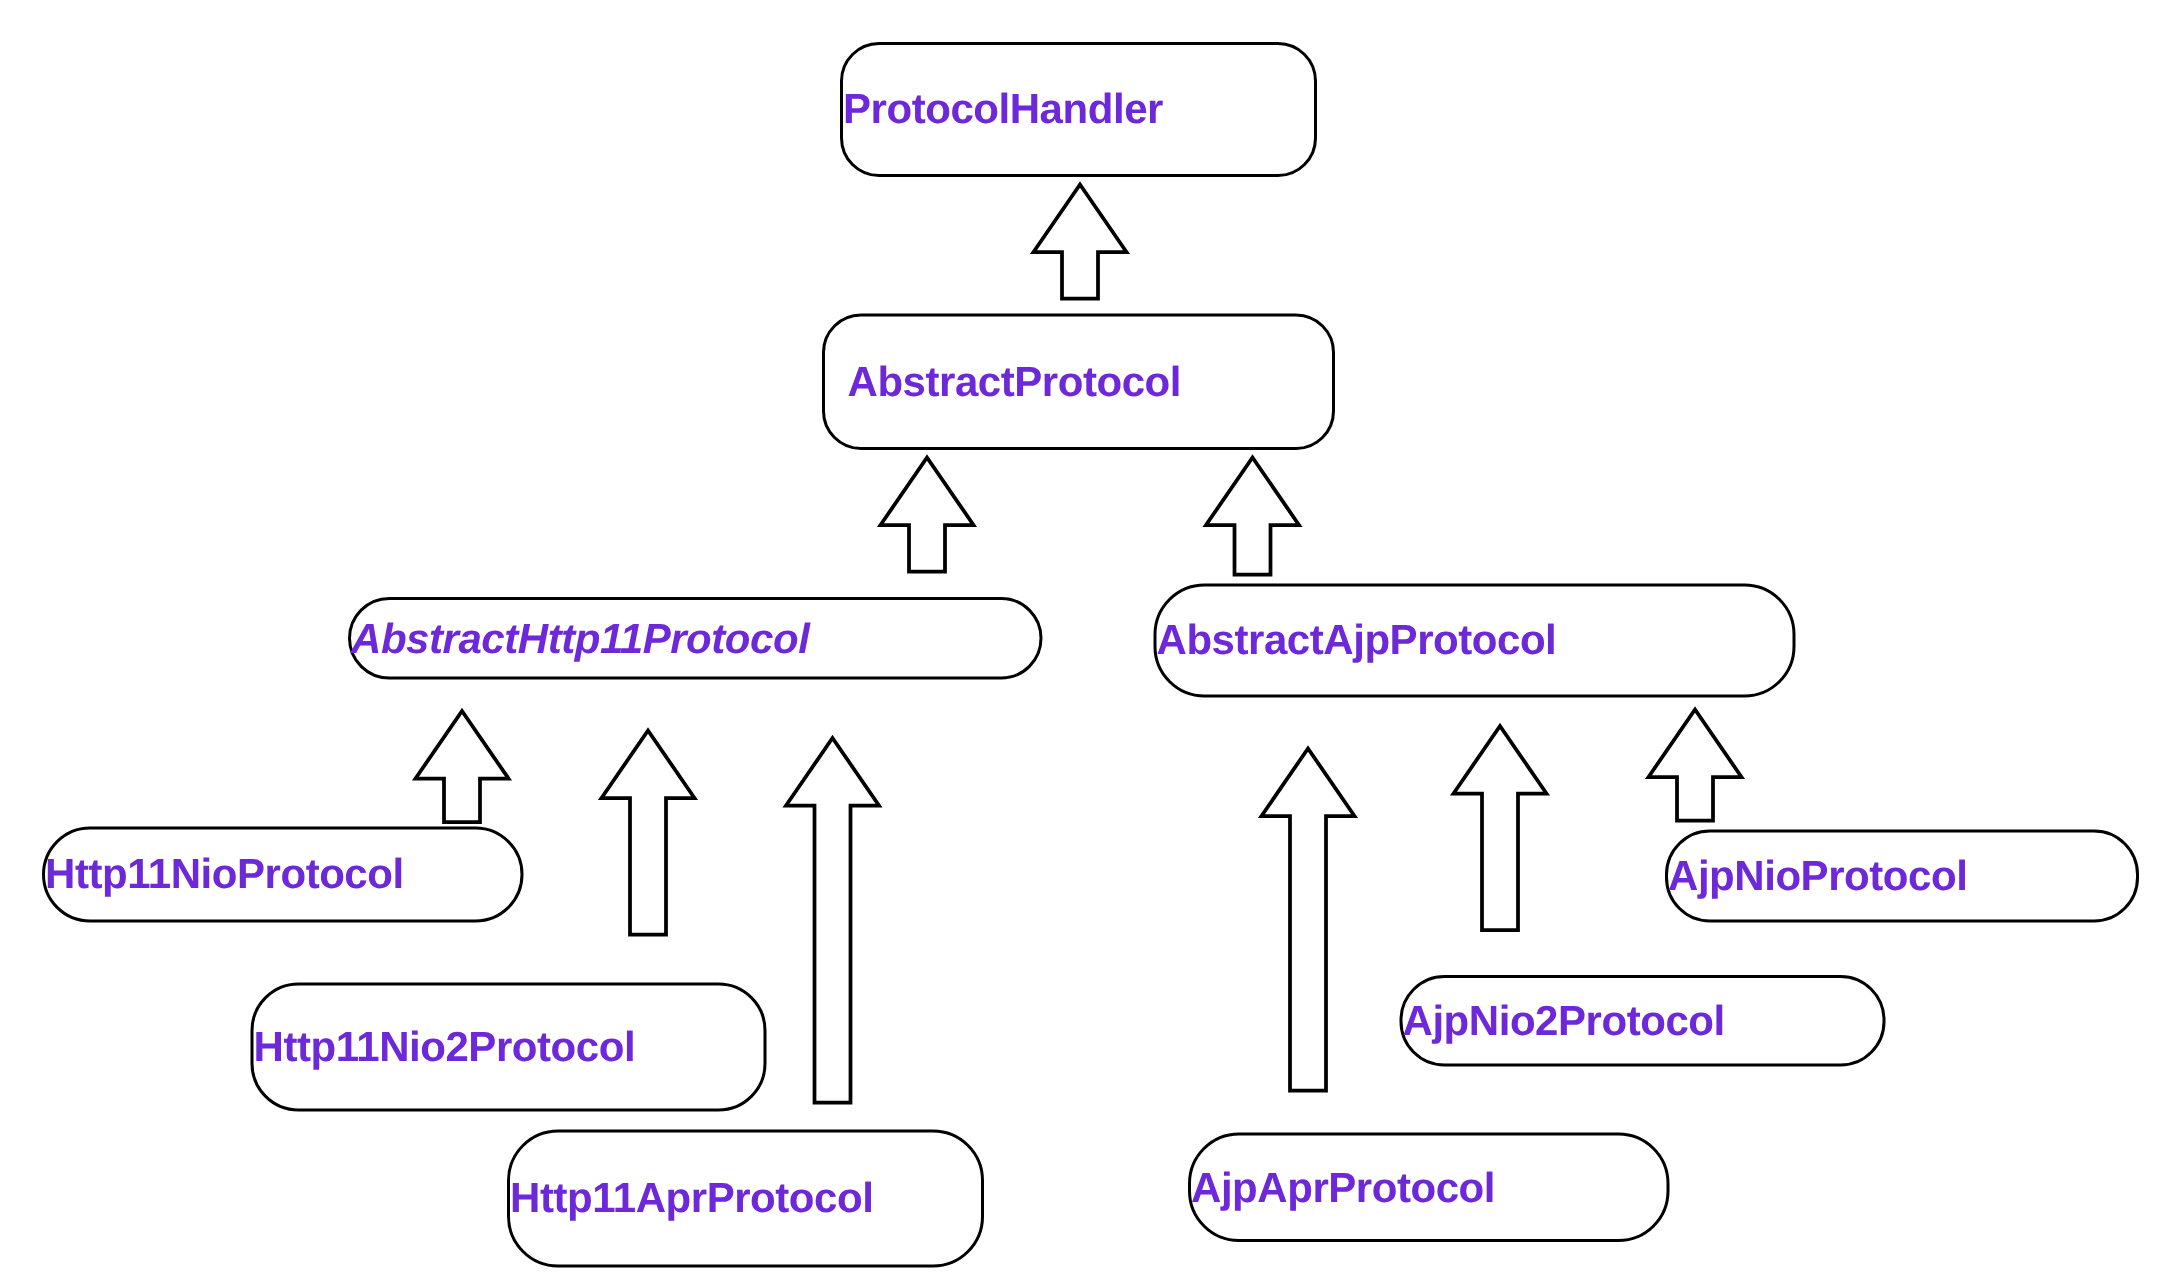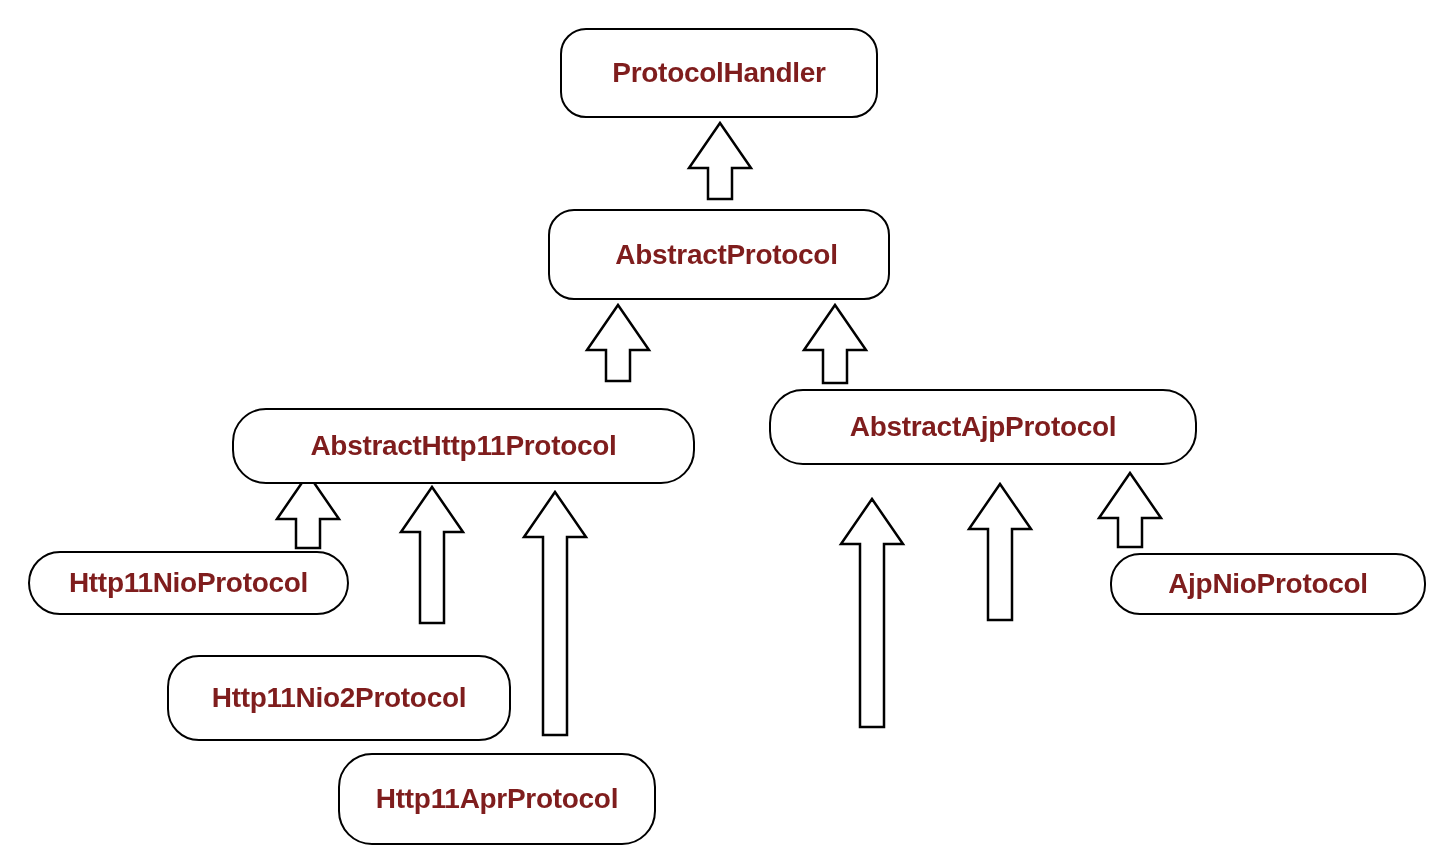--- a/index.html
+++ b/index.html
@@ -23,31 +23,31 @@
     height: 856px;
     pointer-events: none;
   }
   .node {
     position: absolute;
     box-sizing: border-box;
     background: #ffffff;
     border: 2.5px solid #000000;
     display: flex;
     align-items: center;
-    justify-content: center;
+    justify-content: flex-start;
     font-weight: bold;
     font-size: 28px;
     letter-spacing: -0.3px;
-    color: #7f1d1d;
+    color: #6d28d9;
     white-space: nowrap;
   }
   
   .n-protocolhandler      { left: 560px;  top: 28px;  width: 318px; height: 90px; border-radius: 26px; }
   .n-abstractprotocol     { left: 548px;  top: 209px; width: 342px; height: 91px; border-radius: 26px; padding-left: 15px; }
-  .n-abstracthttp11       { left: 232px;  top: 408px; width: 463px; height: 76px; border-radius: 34px; }
+  .n-abstracthttp11       { left: 232px;  top: 398px; width: 463px; height: 55px; border-radius: 34px; font-style: italic; }
   .n-abstractajp          { left: 769px;  top: 389px; width: 428px; height: 76px; border-radius: 34px; }
   .n-http11nio            { left: 28px;   top: 551px; width: 321px; height: 64px; border-radius: 32px; }
   .n-http11nio2           { left: 167px;  top: 655px; width: 344px; height: 86px; border-radius: 32px; }
   .n-http11apr            { left: 338px;  top: 753px; width: 318px; height: 92px; border-radius: 34px; }
   .n-ajpapr               { left: 792px;  top: 755px; width: 321px; height: 73px; border-radius: 34px; }
   .n-ajpnio2              { left: 933px;  top: 650px; width: 324px; height: 61px; border-radius: 30px; }
   .n-ajpnio               { left: 1110px; top: 553px; width: 316px; height: 62px; border-radius: 30px; }
   .arrow {
     fill: #ffffff;
     stroke: #000000;
@@ -102,19 +102,25 @@
   </div>
 
   <div class="node n-http11nio2">
     <span>Http11Nio2Protocol</span>
   </div>
 
   <div class="node n-http11apr">
     <span>Http11AprProtocol</span>
   </div>
 
+  <div class="node n-ajpapr">
+    <span>AjpAprProtocol</span>
+  </div>
 
+  <div class="node n-ajpnio2">
+    <span>AjpNio2Protocol</span>
+  </div>
 
   <div class="node n-ajpnio">
     <span>AjpNioProtocol</span>
   </div>
 
 </div>
 
 </body></html>

